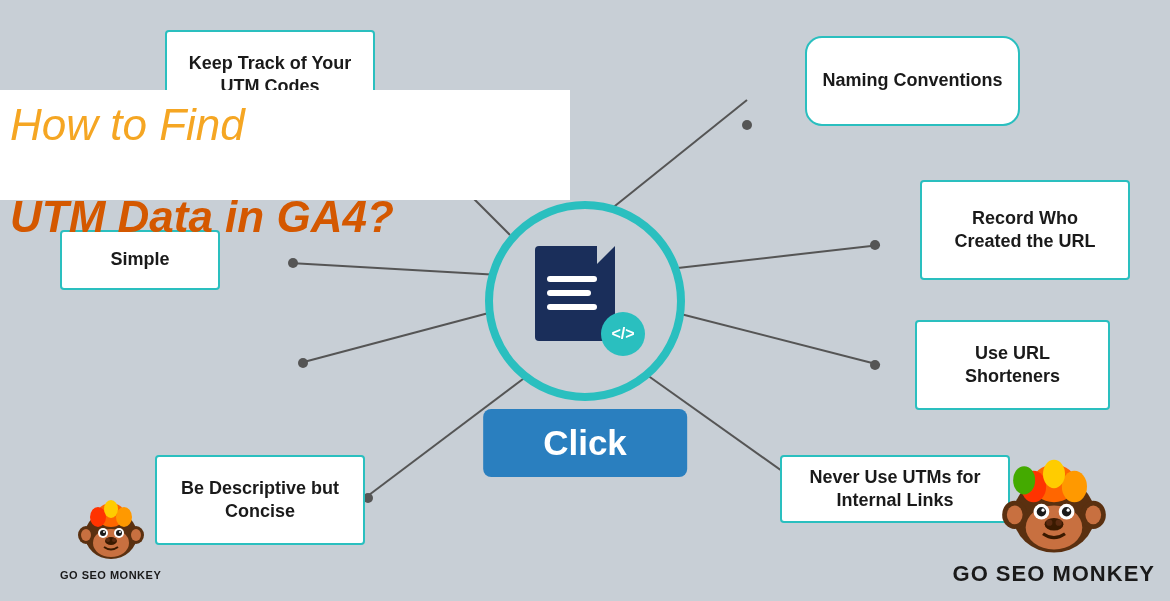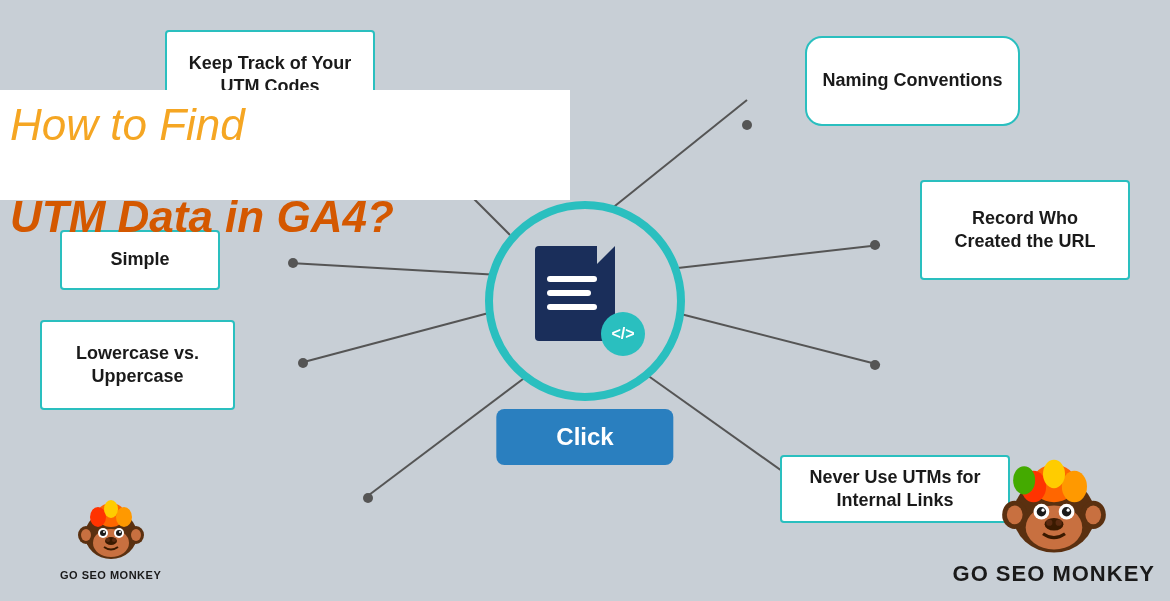--- a/index.html
+++ b/index.html
@@ -95,21 +95,21 @@
     }
 
     
     .click-button {
       position: absolute;
       left: 50%;
       top: 68%;
       transform: translateX(-50%);
       background: #2a7fbf;
       color: white;
-      font-size: 24px;
+      font-size: 35px;
       font-weight: bold;
       padding: 14px 60px;
       border-radius: 8px;
       z-index: 6;
       white-space: nowrap;
     }
 
     
     .info-box {
       position: absolute;
@@ -319,37 +319,40 @@
   <div class="click-button">Click</div>
 
   <div class="info-box box-naming">
     <span>Naming Conventions</span>
   </div>
 
   <div class="info-box box-record">
     <span>Record Who Created the URL</span>
   </div>
 
+  <div class="info-box box-url-shorteners">
+    <span>Use URL Shorteners</span>
+  </div>
 
   <div class="info-box box-never">
     <span>Never Use UTMs for Internal Links</span>
   </div>
 
   <div class="info-box box-simple">
     <span>Simple</span>
   </div>
 
   <div class="info-box box-keep-track">
     <span>Keep Track of Your UTM Codes</span>
   </div>
 
-  <div class="info-box box-lowercase">
-    <span>Lowercase vs. Uppercase</span>
-  </div>
-
+
+  <div class="info-box box-descriptive">
+    <span>Be Descriptive but Concise</span>
+  </div>
 
   <div class="title-overlay"></div>
 
   <div class="title-how-to-find">How to Find</div>
   <div class="title-utm-data">UTM Data in GA4?</div>
 
   <div class="monkey-logo-left">
 
     <svg width="70" height="70" viewBox="0 0 70 70">
 

